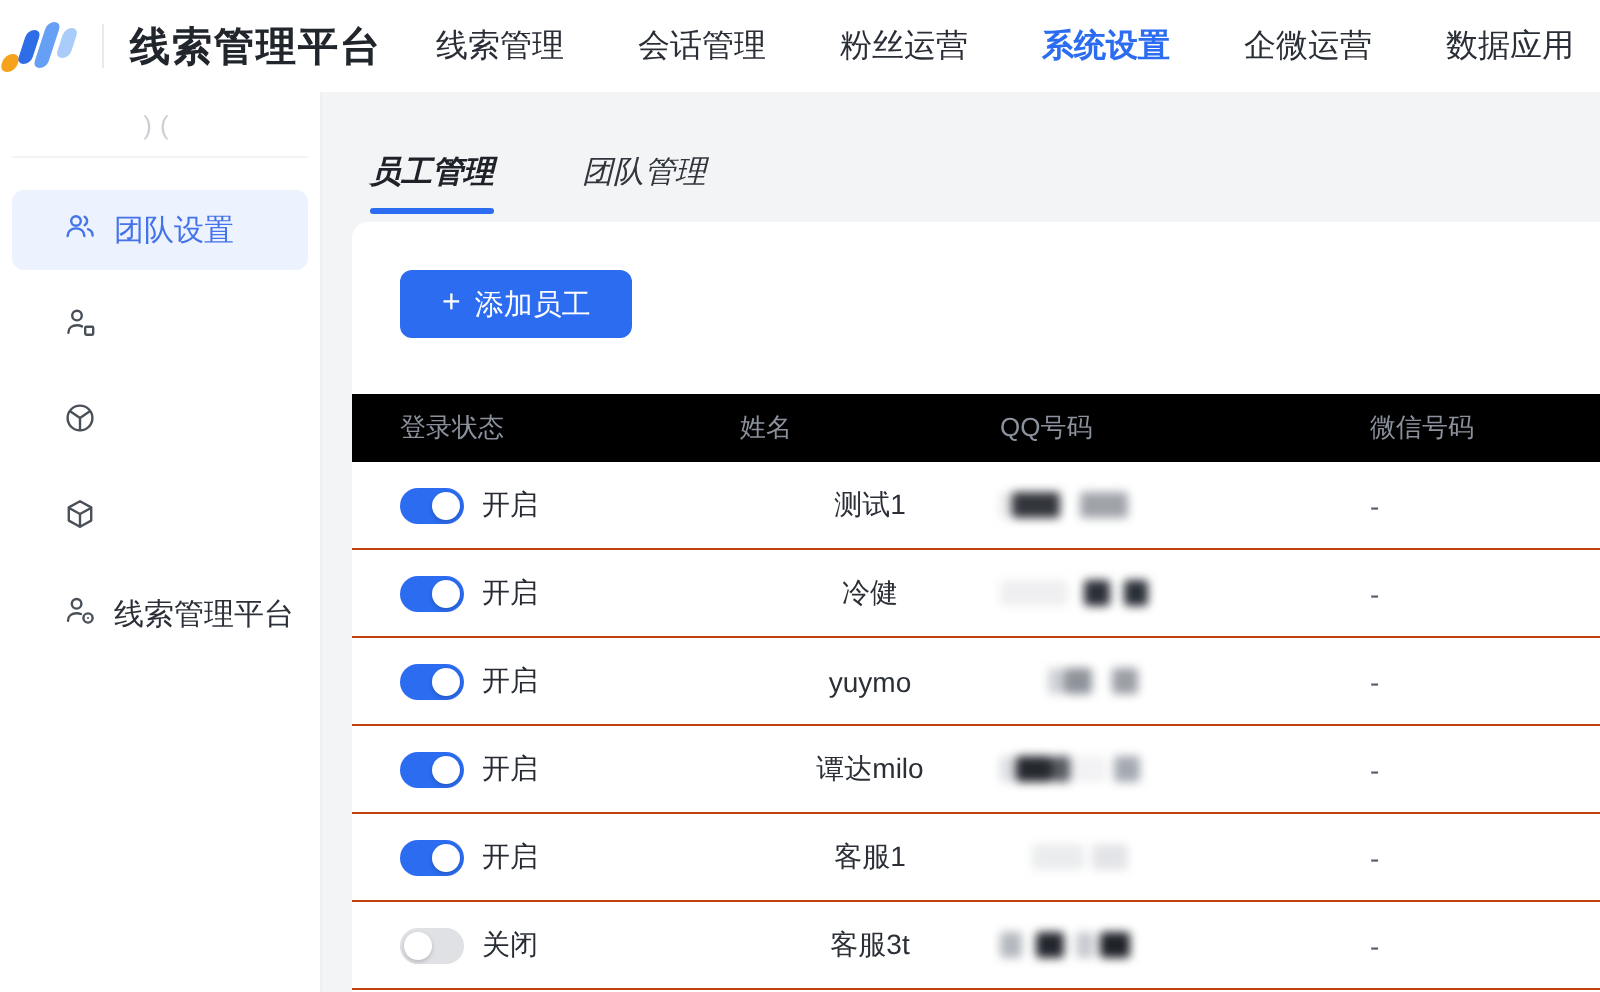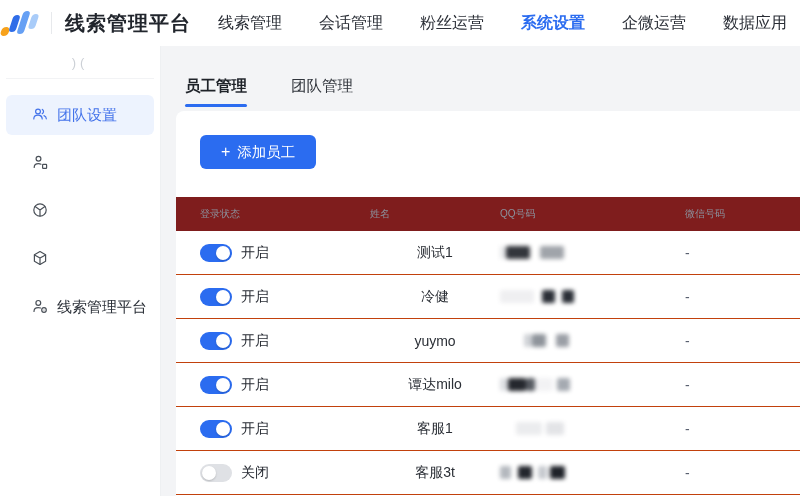--- a/index.html
+++ b/index.html
@@ -29,33 +29,33 @@
   .side-divider { border-bottom:1px solid #f2f3f5; margin:0 6px; }
   .menu { padding:16px 6px 0 6px; }
   .menu-item { height:40px; margin-bottom:8px; display:flex; align-items:center; gap:9px;
     padding-left:26px; border-radius:6px; font-size:15px; color:#2b3038; cursor:pointer; }
   .menu-item svg { flex:0 0 auto; color:#4a5058; }
   .menu-item.active { background:#edf3fe; color:#4473ea; }
   .menu-item.active svg { color:#4473ea; }
 
   .content { flex:1; background:#f3f4f6; display:flex; flex-direction:column; min-width:0; }
   .tabstrip { padding:30px 0 0 24px; display:flex; gap:44px; }
-  .tab { font-size:15.5px; color:#31353c; padding-bottom:10px; position:relative; cursor:pointer; }
+  .tab { font-size:15.5px; color:#31353c; padding-bottom:10px; position:relative; cursor:pointer;font-style:italic; }
   .tab.active { font-weight:700; color:#1f2329; }
   .tab-underline { position:absolute; left:0; right:0; bottom:0; height:3px; border-radius:2px; background:#2b6cf0; }
 
   .card { flex:1; margin:4px 0 0 15px; background:#fff; border-radius:8px 0 0 0; padding-top:24px; min-width:0; }
   .add-btn { margin-left:24px; height:34px; padding:0 21px; background:#2b6cf0; border:none; border-radius:6px;
     color:#fff; font-size:14.5px; display:inline-flex; align-items:center; gap:7px; cursor:pointer;
     font-family:inherit; }
   .add-btn .plus { font-size:16px; font-weight:400; line-height:1; }
 
   .table { margin-top:28px; }
   .thead, .trow { display:grid; grid-template-columns:194px 130px 185px 1fr; align-items:center; }
-  .thead { height:34px; background:#7f1d1d; color:#8b919c; font-size:10px; }
+  .thead { height:34px; background:#000000; color:#8b919c; font-size:13px; }
   .th:first-child, .cell-status { padding-left:24px; }
   .trow { height:44px; border-bottom:1px solid #c2410c; font-size:14px; color:#272b33; background:#fff; }
   .cell-status { display:flex; align-items:center; gap:9px; }
   .toggle { position:relative; width:32px; height:18px; border-radius:9px; cursor:pointer; flex:0 0 auto; }
   .toggle.on  { background:#2b6cf0; }
   .toggle.off { background:#dfe1e5; }
   .knob { position:absolute; top:2px; width:14px; height:14px; border-radius:50%; background:#fff;
     box-shadow:0 1px 2px rgba(0,0,0,.18); }
   .toggle.on  .knob { right:2px; }
   .toggle.off .knob { left:2px; }

